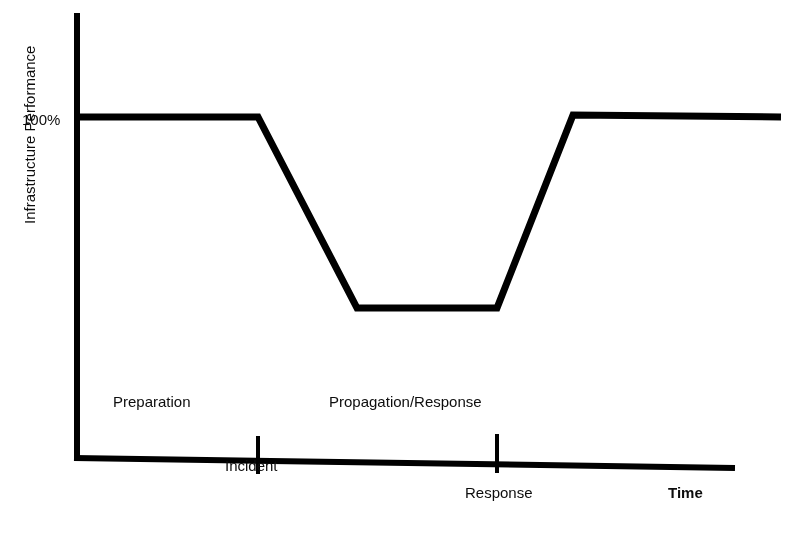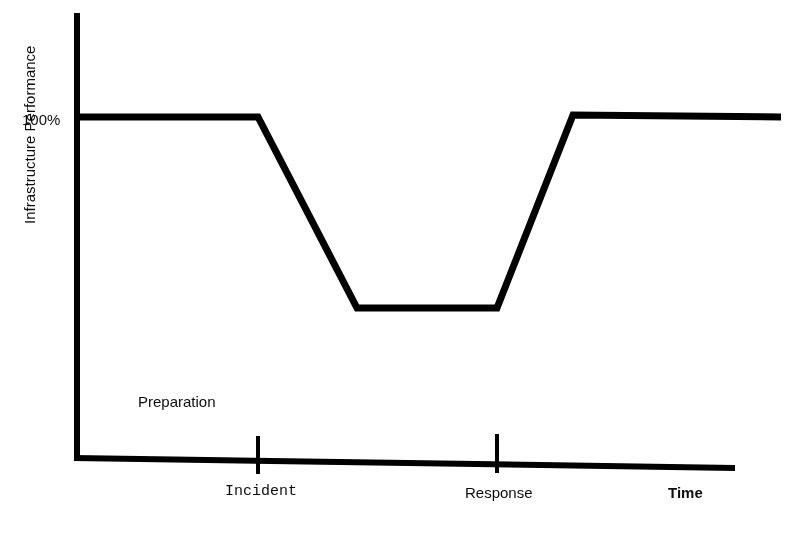--- a/index.html
+++ b/index.html
@@ -51,30 +51,28 @@
     text-align: left;
     user-select: none;
   }
   #ytick-100 {
     left: 22px;
     top: 112px;
   }
   #phase-preparation {
     left: 113px;
     top: 394px;
-    margin-left: 25px;
   }
   #phase-propagation-response {
     left: 329px;
     top: 394px;
   }
   #xtick-incident {
     left: 225px;
-    top: 484px;
-    font-family: Liberation Mono, monospace;
+    top: 458px;
   }
   #xtick-recovery {
     left: 465px;
     top: 485px;
   }
   #xlabel-time {
     left: 668px;
     top: 485px;
     font-weight: bold;
   }
@@ -95,20 +93,21 @@
 
     <polyline points="77,117 258,117 357,308 497,308 573,115 781,117" fill="none" stroke="#000000" stroke-width="7" stroke-linejoin="miter" stroke-linecap="butt"></polyline>
   </svg>
 
   <div id="ylabel-axis">Infrastructure Performance</div>
 
   <div class="lbl" id="ytick-100">100%</div>
 
   <div class="lbl" id="phase-preparation">Preparation</div>
 
+  <div class="lbl" id="phase-propagation-response">Propagation/Response</div>
 
   <div class="lbl" id="xtick-incident">Incident</div>
 
   <div class="lbl" id="xtick-recovery">Response</div>
 
   <div class="lbl" id="xlabel-time">Time</div>
 
 </div>
 
 </body></html>

